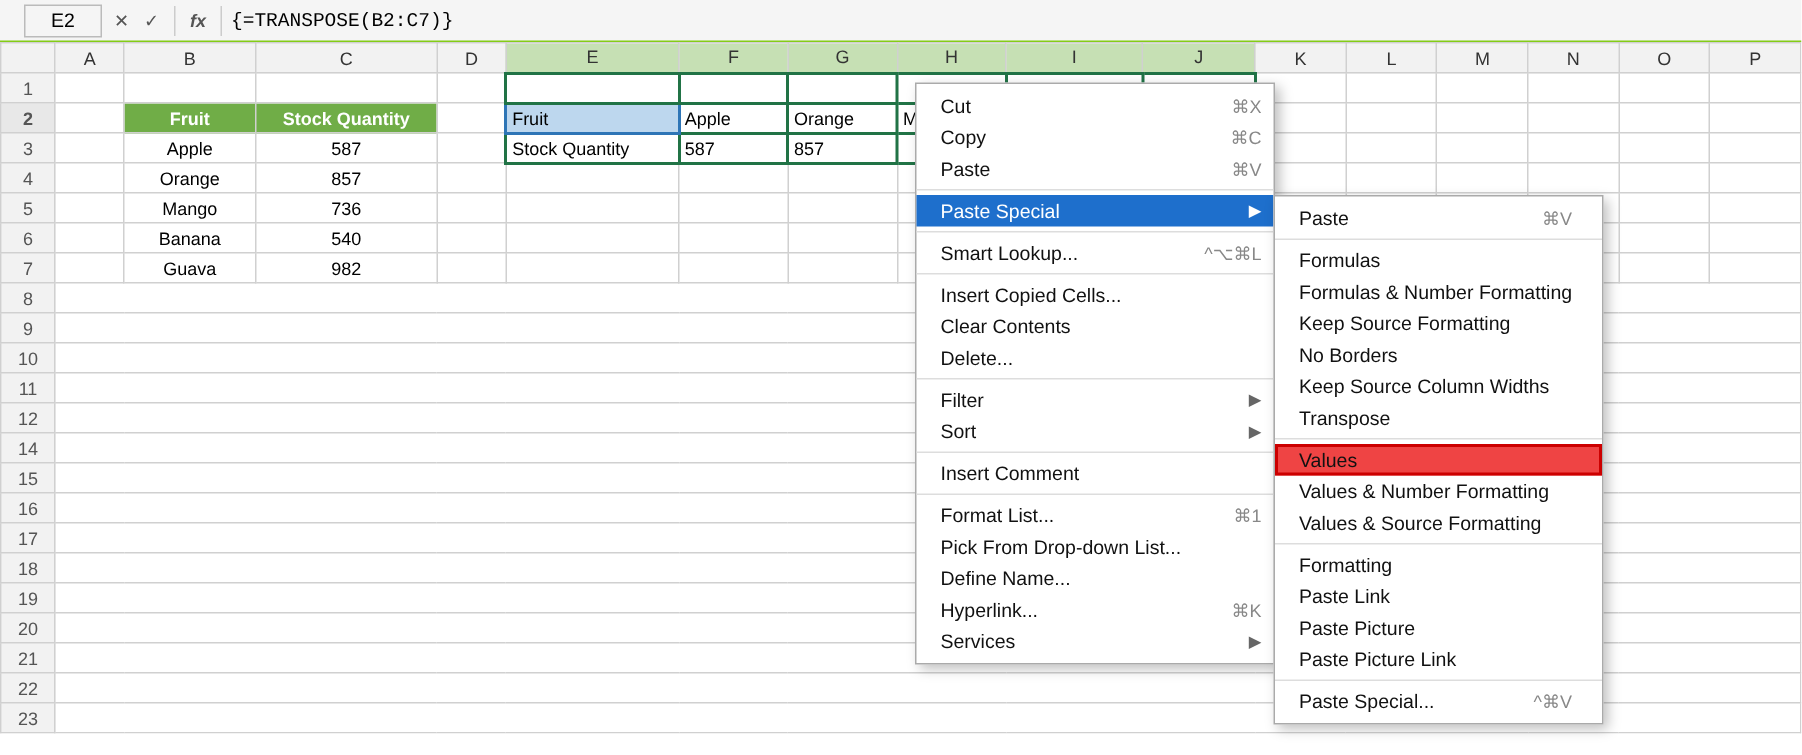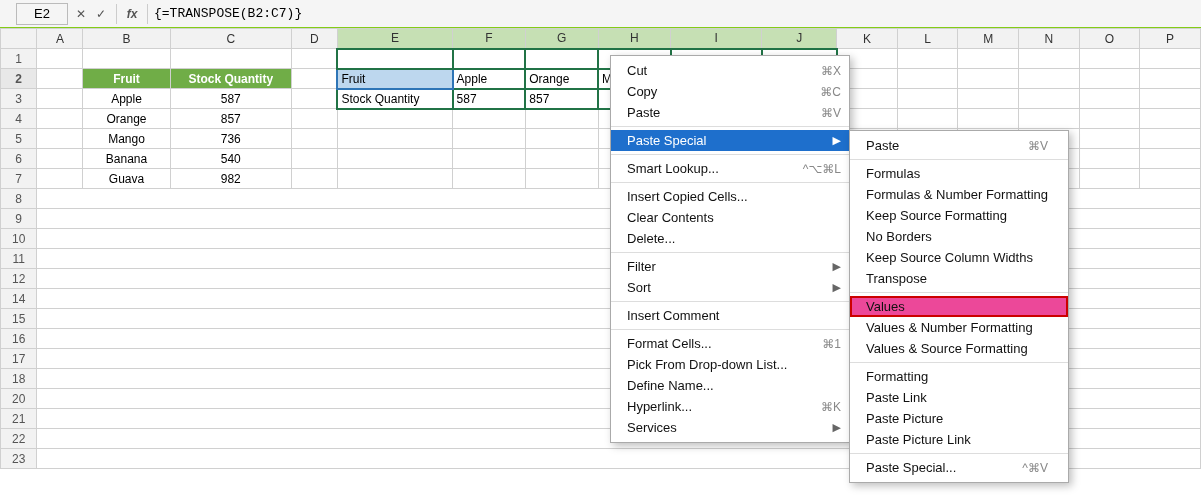--- a/index.html
+++ b/index.html
@@ -411,20 +411,24 @@
           </tr>
         <tr>
             <td class="row-header">17</td>
             <td colspan="16"></td>
           </tr>
         <tr>
             <td class="row-header">18</td>
             <td colspan="16"></td>
           </tr>
         <tr>
+            <td class="row-header">19</td>
+            <td colspan="16"></td>
+          </tr>
+        <tr>
             <td class="row-header">20</td>
             <td colspan="16"></td>
           </tr>
         <tr>
             <td class="row-header">21</td>
             <td colspan="16"></td>
           </tr>
         <tr>
             <td class="row-header">22</td>
             <td colspan="16"></td>
@@ -478,21 +482,21 @@
     <div class="menu-item">
       <span>Sort</span>
       <span class="menu-arrow">▶</span>
     </div>
     <div class="menu-divider"></div>
     <div class="menu-item">
       <span>Insert Comment</span>
     </div>
     <div class="menu-divider"></div>
     <div class="menu-item">
-      <span>Format Cells...</span>
+      <span>Format List...</span>
       <span class="menu-shortcut">⌘1</span>
     </div>
     <div class="menu-item">
       <span>Pick From Drop-down List...</span>
     </div>
     <div class="menu-item">
       <span>Define Name...</span>
     </div>
     <div class="menu-item">
       <span>Hyperlink...</span>
@@ -522,21 +526,21 @@
     <div class="submenu-item">
       <span>No Borders</span>
     </div>
     <div class="submenu-item">
       <span>Keep Source Column Widths</span>
     </div>
     <div class="submenu-item">
       <span>Transpose</span>
     </div>
     <div class="submenu-divider"></div>
-    <div class="submenu-item values-highlighted" style="border:2px solid #cc0000; background: #ec4899;">
+    <div class="submenu-item values-highlighted" style="border:2px solid #cc0000; background: #ef4444;">
       <span>Values</span>
     </div>
     <div class="submenu-item">
       <span>Values &amp; Number Formatting</span>
     </div>
     <div class="submenu-item">
       <span>Values &amp; Source Formatting</span>
     </div>
     <div class="submenu-divider"></div>
     <div class="submenu-item">

